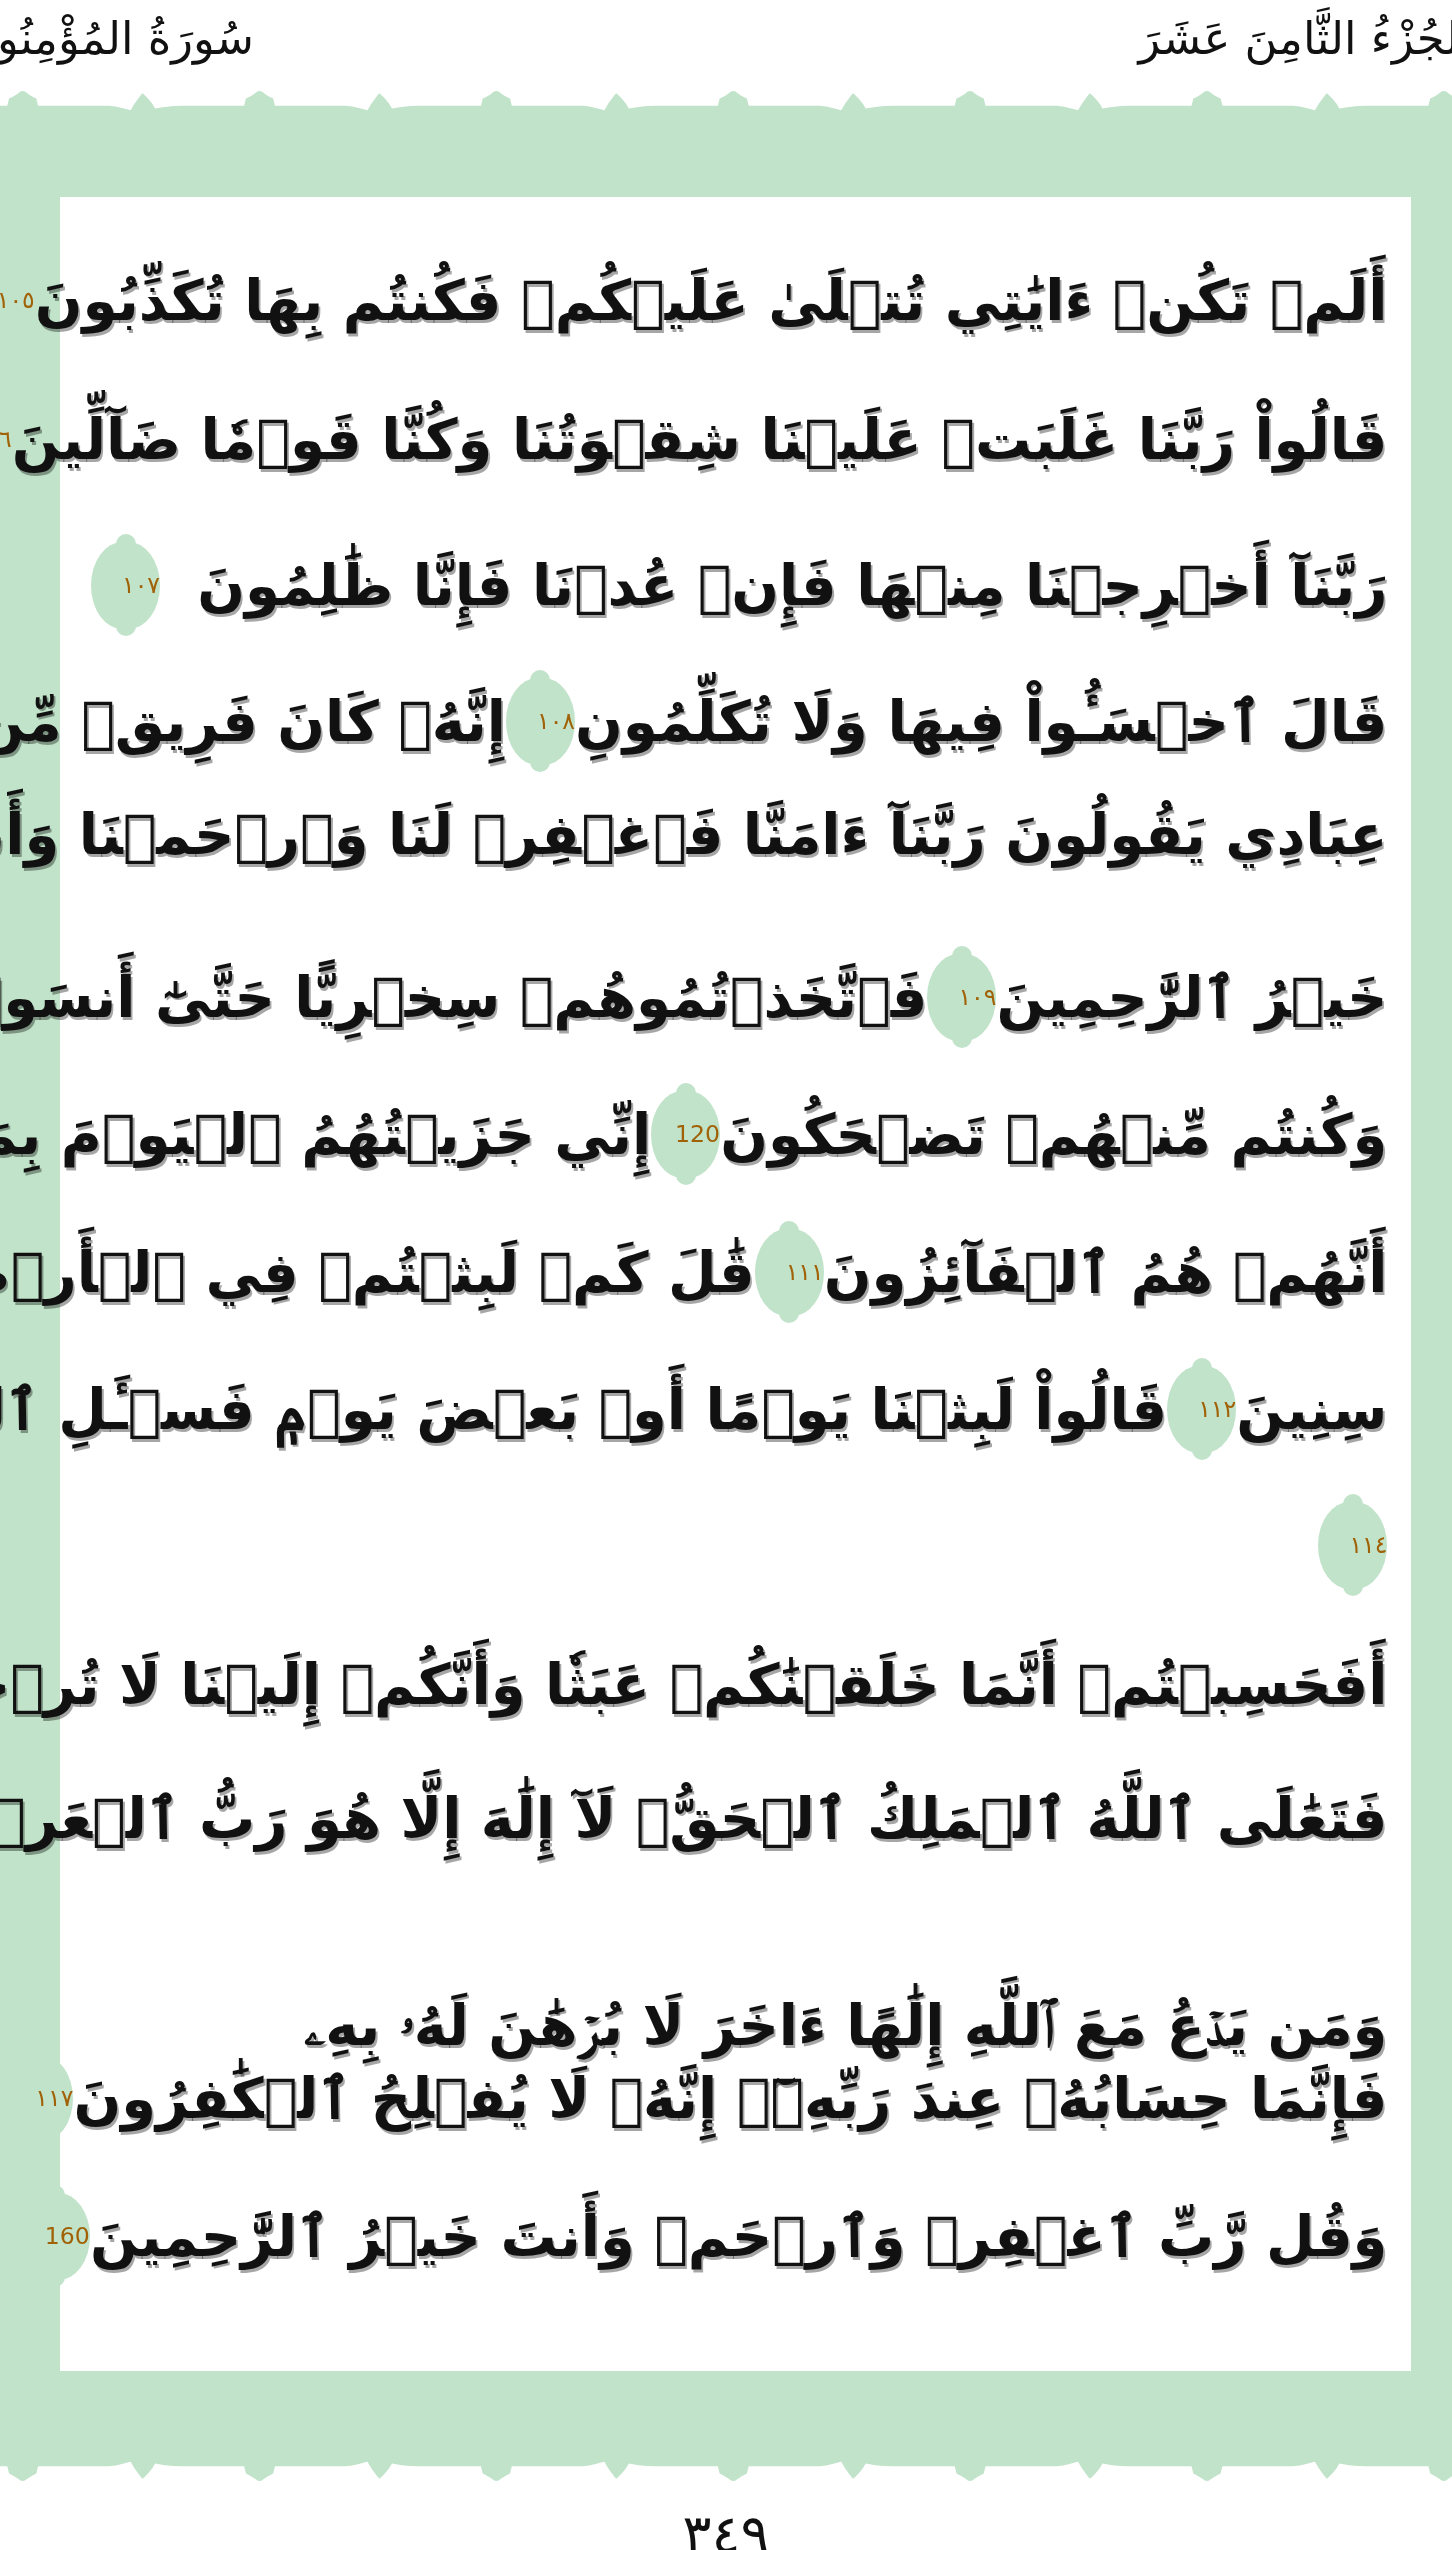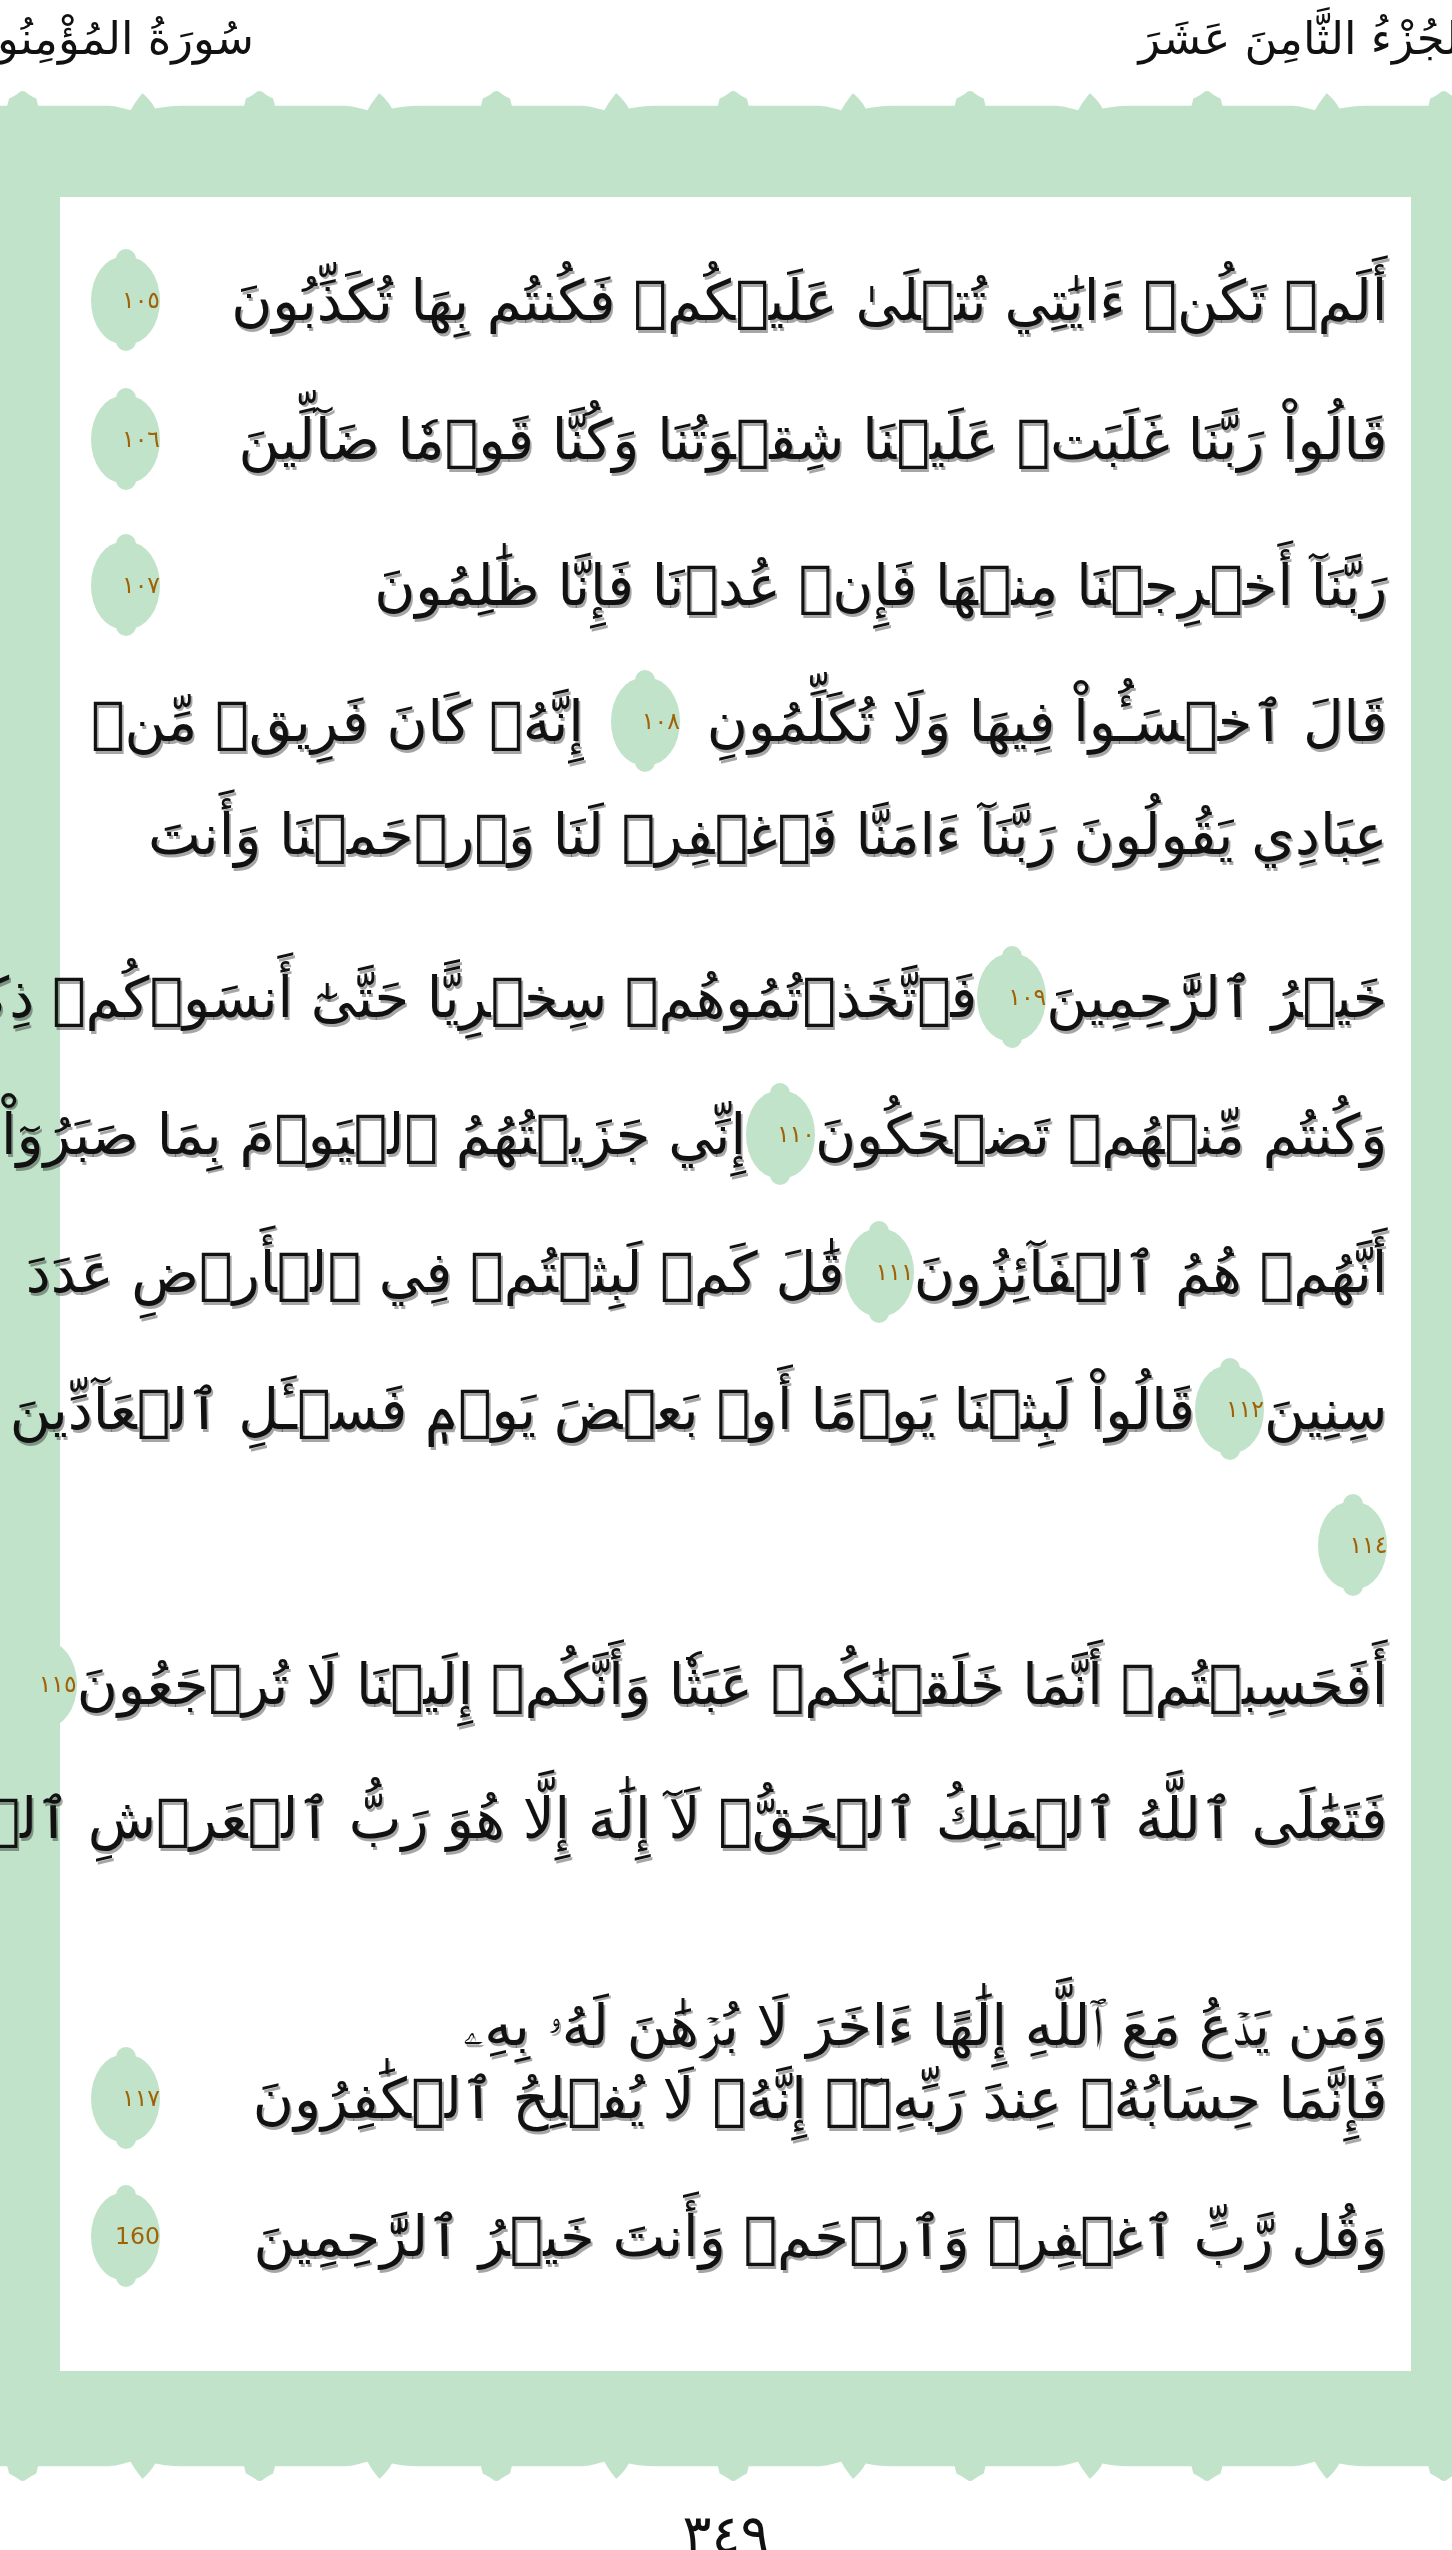--- a/index.html
+++ b/index.html
@@ -37,21 +37,21 @@
     position: absolute; left: 60px; top: 198px; width: 1351px; height: 2173px;
     background: #ffffff;
   }
   .line {
     position: absolute; left: 31px; right: 23.6px; height: 136px;
     direction: rtl; display: flex; align-items: center; justify-content: space-between;
     font-family: "DejaVu Sans", sans-serif;
     font-size: 56px; color: #111; white-space: nowrap;
     text-shadow: 1.8px 2.7px 0 rgba(0,0,0,0.35);
   }
-  .seg { display: inline-block; }
+  .seg { display: inline-block; font-weight: bold; }
   .marker {
     display: inline-flex; align-items: center; 
     width: 69px; height: 87px; flex: 0 0 auto;
     background: #c1e3ca;
     border-radius: 50% / 55%;
     font-size: 23.6px; color: #a16207; text-shadow: none;
     position: relative;
   }
   .marker::before {
     content: ""; position: absolute; top: -7.3px; left: 50%;
@@ -151,21 +151,21 @@
       <span class="seg">خَيۡرُ ٱلرَّٰحِمِينَ</span>
       <span class="marker">
           <span>١٠٩</span>
         </span>
       <span class="seg">فَٱتَّخَذۡتُمُوهُمۡ سِخۡرِيًّا حَتَّىٰٓ أَنسَوۡكُمۡ ذِكۡرِي</span>
     </div>
 
     <div class="line" style="top:868px">
       <span class="seg">وَكُنتُم مِّنۡهُمۡ تَضۡحَكُونَ</span>
       <span class="marker">
-          <span>١١٠</span>
+          <span>120</span>
         </span>
       <span class="seg">إِنِّي جَزَيۡتُهُمُ ٱلۡيَوۡمَ بِمَا صَبَرُوٓاْ</span>
     </div>
 
     <div class="line" style="top:1006px">
       <span class="seg">أَنَّهُمۡ هُمُ ٱلۡفَآئِزُونَ</span>
       <span class="marker">
           <span>١١١</span>
         </span>
       <span class="seg">قَٰلَ كَمۡ لَبِثۡتُمۡ فِي ٱلۡأَرۡضِ عَدَدَ</span>

